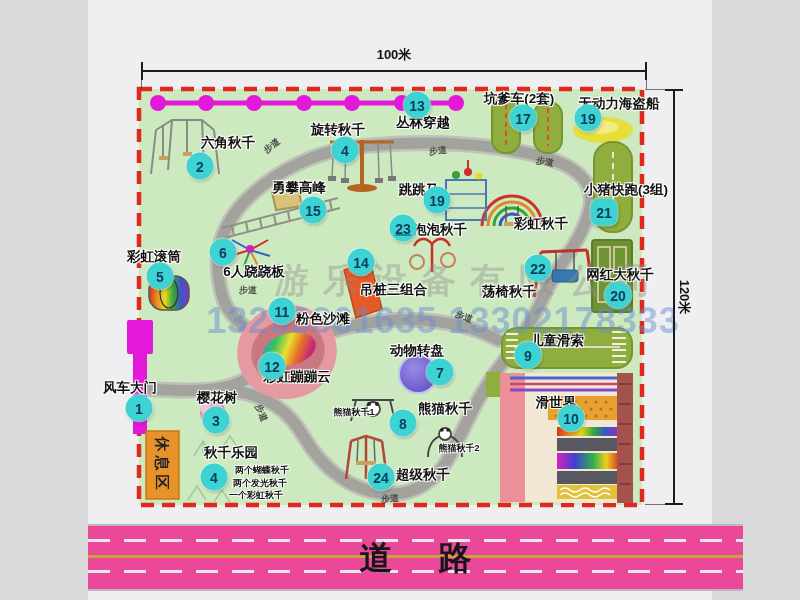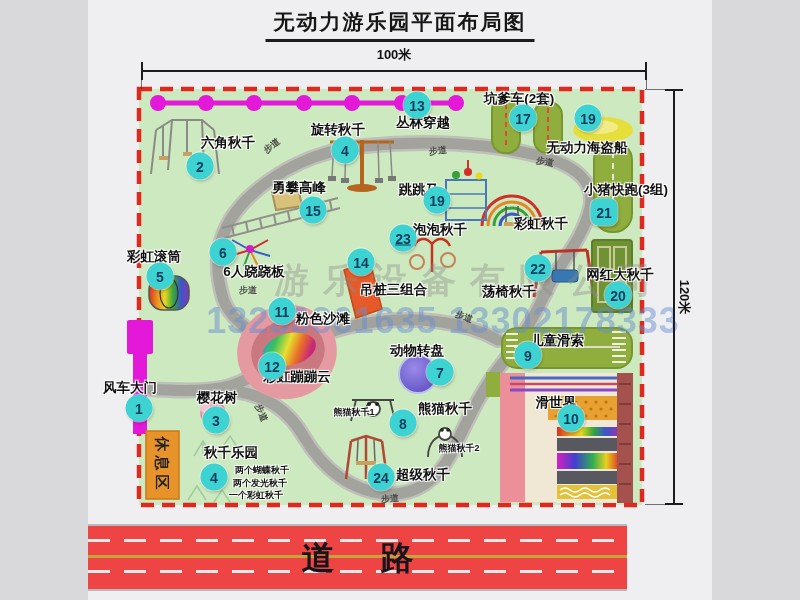--- a/index.html
+++ b/index.html
@@ -31,21 +31,21 @@
   .lbl.path{font-size:9px;color:#4a4a46;text-shadow:none;}
   .marker{position:absolute;width:27px;height:27px;border-radius:50%;z-index:4;
     background:#3ed3d3;color:#0a3d5e;font-size:14px;font-weight:bold;
     display:flex;align-items:center;justify-content:center;
     transform:translate(-50%,-50%);
     box-shadow:0 0 0 1px rgba(255,255,255,.45),1px 2px 3px rgba(0,0,0,.22);}
   #rest-label{position:absolute;left:161px;top:465px;z-index:3;
     transform:translate(-50%,-50%) rotate(90deg);font-size:15px;font-weight:bold;color:#222;
     letter-spacing:4px;white-space:nowrap;}
   
-  #road{position:absolute;left:88px;top:524px;width:539px;height:63px;background:#ef4444;z-index:2;
+  #road{position:absolute;left:88px;top:524px;width:655px;height:63px;background:#ec4899;z-index:2;
     border-top:2px solid #b9b9bf;border-bottom:2px solid #b9b9bf;}
   .road-dash{position:absolute;left:0;width:100%;height:3px;
     background:repeating-linear-gradient(90deg,#e9e9ec 0 22px,transparent 22px 36px);}
   #road-yellow{position:absolute;left:0;top:29px;width:100%;height:2.5px;background:#c7a33c;}
   #road-label{position:absolute;left:50%;top:50%;transform:translate(-50%,-50%);
     font-size:33px;font-weight:bold;color:#15151a;letter-spacing:46px;text-indent:46px;white-space:nowrap;}
 </style>
 </head>
 <body>
 
@@ -332,21 +332,20 @@
       <polyline points="194,456 203,441 212,456"></polyline>
         <line x1="203" y1="441" x2="203" y2="454"></line>
       <polyline points="222,448 230,436 238,448"></polyline>
       <polyline points="188,500 197,486 206,500"></polyline>
         <polyline points="214,502 222,490 230,502"></polyline>
     </g>
 
     <rect x="146" y="431" width="33" height="68" fill="#e8922a" stroke="#c87818" stroke-width="1.5"></rect>
   </svg>
 
-  <div id="page-title">无动力游乐园平面布局图</div>
 
   <div class="dim" style="left:142px;top:70px;width:504px;height:2px"></div>
   <div class="dim" style="left:141px;top:62px;width:2px;height:18px"></div>
   <div class="dim" style="left:645px;top:62px;width:2px;height:18px"></div>
   <div class="dim" style="left:141px;top:70px;width:1px;height:19px;opacity:.6"></div>
   <div class="dim" style="left:646px;top:70px;width:1px;height:19px;opacity:.6"></div>
   <div class="dim-label" style="left:394px;top:55px;transform:translate(-50%,-50%)">100米</div>
 
   <div class="dim" style="left:673px;top:90px;width:2px;height:414px"></div>
   <div class="dim" style="left:665px;top:89px;width:18px;height:2px"></div>
@@ -358,21 +357,21 @@
   <div id="wm-company" class="wm">游乐设备有限公司</div>
   <div id="wm-phone" class="wm">13233861635 13302178333</div>
 
   <div id="rest-label">休息区</div>
 
   <div id="overlay">
       <div class="lbl" style="left: 228px; top: 143px;">六角秋千</div>
       <div class="lbl" style="left: 333px; top: 130px; padding-left: 10px;">旋转秋千</div>
       <div class="lbl" style="left: 423px; top: 123px;">丛林穿越</div>
       <div class="lbl" style="left: 519px; top: 99px;">坑爹车(2套)</div>
-      <div class="lbl" style="left: 587px; top: 104px; margin-top: 44px;">无动力海盗船</div>
+      <div class="lbl" style="left: 619px; top: 104px;">无动力海盗船</div>
       <div class="lbl" style="left: 299px; top: 188px;">勇攀高峰</div>
       <div class="lbl" style="left: 419px; top: 190px;">跳跳马</div>
       <div class="lbl" style="left: 626px; top: 190px;">小猪快跑(3组)</div>
       <div class="lbl" style="left: 541px; top: 224px;">彩虹秋千</div>
       <div class="lbl" style="left: 440px; top: 230px;">泡泡秋千</div>
       <div class="lbl" style="left: 154px; top: 257px;">彩虹滚筒</div>
       <div class="lbl" style="left: 254px; top: 272px;">6人跷跷板</div>
       <div class="lbl" style="left: 381px; top: 290px; padding-left: 25px;">吊桩三组合</div>
       <div class="lbl" style="left: 509px; top: 292px;">荡椅秋千</div>
       <div class="lbl" style="left: 620px; top: 275px;">网红大秋千</div>
@@ -413,21 +412,21 @@
       <div class="marker" style="left: 417px; top: 105px;">13</div>
       <div class="marker" style="left: 361px; top: 262px;">14</div>
       <div class="marker" style="left: 313px; top: 210px;">15</div>
       <div class="marker" style="left: 214px; top: 477px;">4</div>
       <div class="marker" style="left: 523px; top: 118px;">17</div>
       <div class="marker" style="left: 437px; top: 200px;">19</div>
       <div class="marker" style="left: 588px; top: 118px;">19</div>
       <div class="marker" style="left: 618px; top: 295px;">20</div>
       <div class="marker" style="left: 604px; top: 212px; border-radius: 8px;">21</div>
       <div class="marker" style="left: 538px; top: 268px;">22</div>
-      <div class="marker" style="left: 403px; top: 238px; text-decoration: underline;">23</div>
+      <div class="marker" style="left: 403px; top: 228px; text-decoration: underline;">23</div>
       <div class="marker" style="left: 381px; top: 477px;">24</div>
     </div>
 
   <div id="road">
     <div class="road-dash" style="top:13px"></div>
     <div id="road-yellow"></div>
     <div class="road-dash" style="top:44px"></div>
     <div id="road-label">道路</div>
   </div>
 </div>

